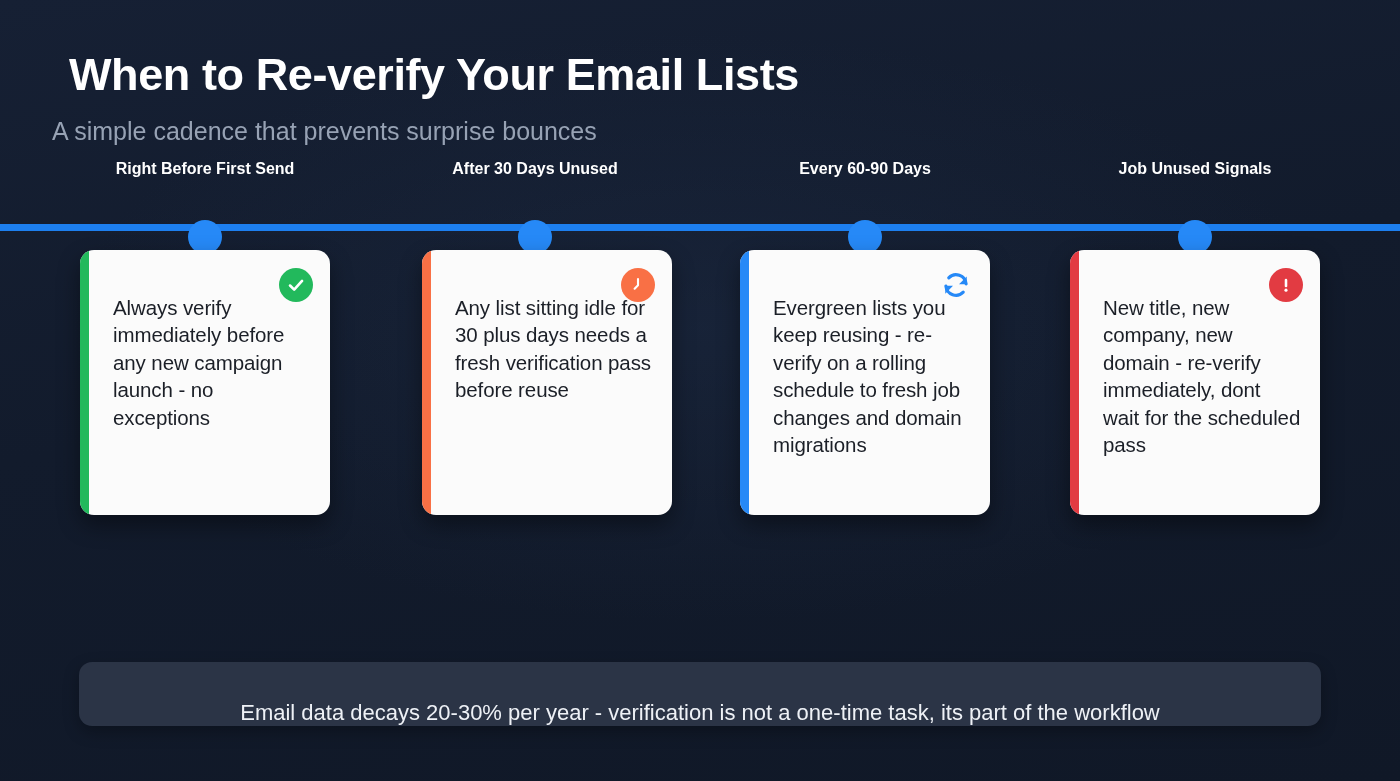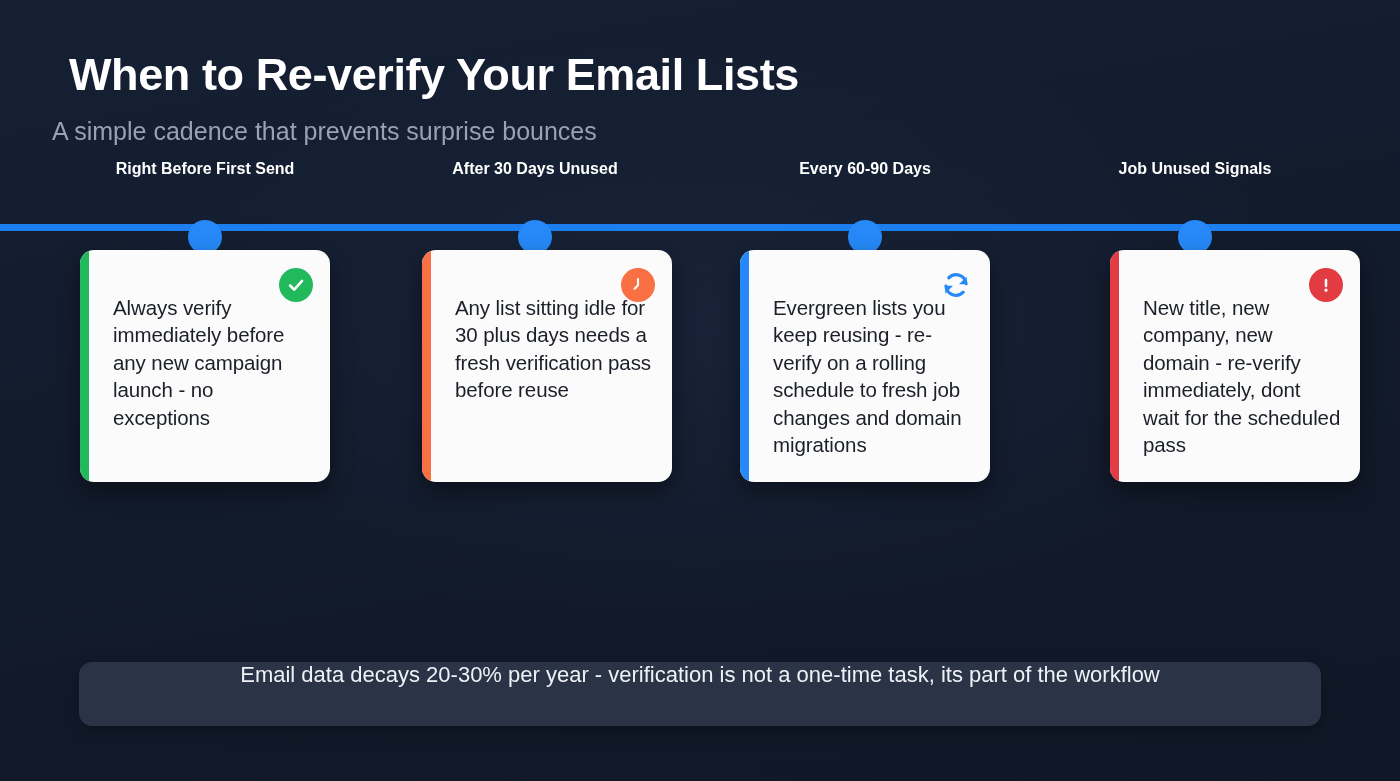--- a/index.html
+++ b/index.html
@@ -90,21 +90,21 @@
     height: 34px;
     border-radius: 50%;
     background: #2689f7;
   }
 
   
   .card {
     position: absolute;
     top: 250px;
     width: 250px;
-    height: 232px;
+    height: 265px;
     background: #fbfbfb;
     border-radius: 14px;
     box-shadow: 0 10px 22px rgba(0,0,0,0.40);
     overflow: hidden;
   }
   .card-accent {
     position: absolute;
     left: 0;
     top: 0;
     bottom: 0;
@@ -145,21 +145,21 @@
   
   .footer {
     position: absolute;
     left: 79px;
     top: 662px;
     width: 1242px;
     height: 64px;
     background: #2b3446;
     border-radius: 13px;
     display: flex;
-    align-items: flex-start;
+    align-items: flex-end;
     justify-content: center;
     box-shadow: 0 6px 16px rgba(0,0,0,0.28);
   }
   .footer-text {
     font-size: 22px;
     color: #eef1f6;
     white-space: nowrap;
   }
 </style>
 </head>
@@ -230,21 +230,21 @@
         <path d="M3.9 12.9 A8.1 8.1 0 0 0 17.8 17.7" fill="none" stroke="#2689f7" stroke-width="2.5" stroke-linecap="round"></path>
         <path d="M20.6 5.1 L20.6 11.4 L14.4 11.4 Z" fill="#2689f7"></path>
         <path d="M3.4 18.9 L3.4 12.6 L9.6 12.6 Z" fill="#2689f7"></path>
       </svg>
     </div>
     <div class="card-body">
       <p class="card-text">Evergreen lists you keep reusing - re-verify on a rolling schedule to fresh job changes and domain migrations</p>
     </div>
   </div>
 
-  <div class="card" style="left:1070px;margin-left:40px;">
+  <div class="card" style="left:1070px;">
     <div class="card-accent" style="background:#e23b42;"></div>
     <div class="badge" style="background:#e23b42;">
       <svg width="22" height="22" viewBox="0 0 24 24" aria-hidden="true">
         <rect x="10.6" y="5.2" width="2.8" height="9.2" rx="1.4" fill="#ffffff"></rect>
         <circle cx="12" cy="17.6" r="1.7" fill="#ffffff"></circle>
       </svg>
     </div>
     <div class="card-body">
       <p class="card-text">New title, new company, new domain - re-verify immediately, dont wait for the scheduled pass</p>
     </div>

